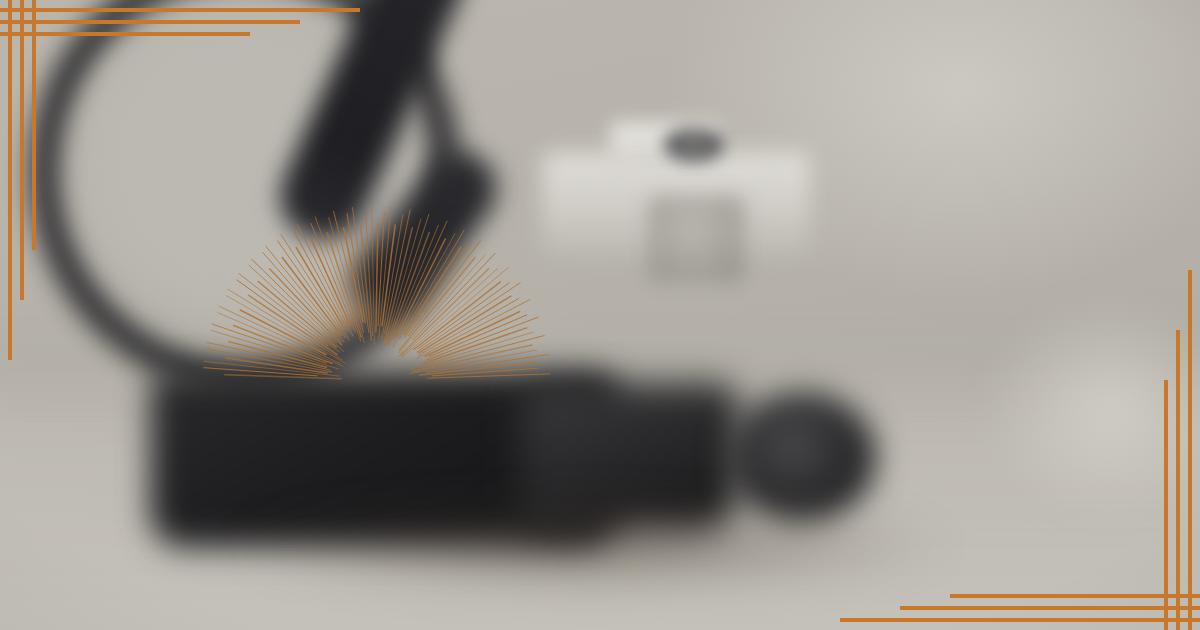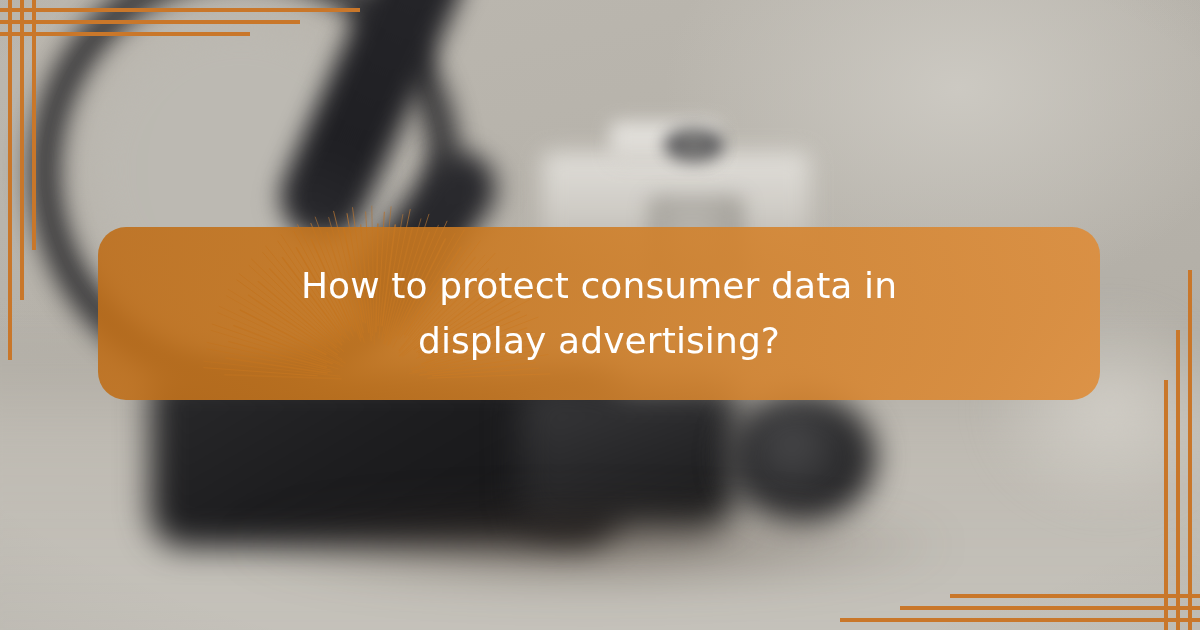--- a/index.html
+++ b/index.html
@@ -373,17 +373,14 @@
     </div>
   <div class="corner corner-br" id="corner-br" style="width: 370px; height: 370px;">
       <div class="bar bar-h" style="background: rgb(201, 119, 42); width: 360px; bottom: 8px; right: 0px;"></div>
       <div class="bar bar-h" style="background: rgb(201, 119, 42); width: 300px; bottom: 20px; right: 0px;"></div>
       <div class="bar bar-h" style="background: rgb(201, 119, 42); width: 250px; bottom: 32px; right: 0px;"></div>
       <div class="bar bar-v" style="background: rgb(201, 119, 42); height: 360px; right: 8px; bottom: 0px;"></div>
       <div class="bar bar-v" style="background: rgb(201, 119, 42); height: 300px; right: 20px; bottom: 0px;"></div>
       <div class="bar bar-v" style="background: rgb(201, 119, 42); height: 250px; right: 32px; bottom: 0px;"></div>
     </div>
 
-  <div class="banner">
-    <div class="banner-title">How to protect consumer data in display advertising?</div>
-  </div>
 
 </div>
 
 </body></html>

